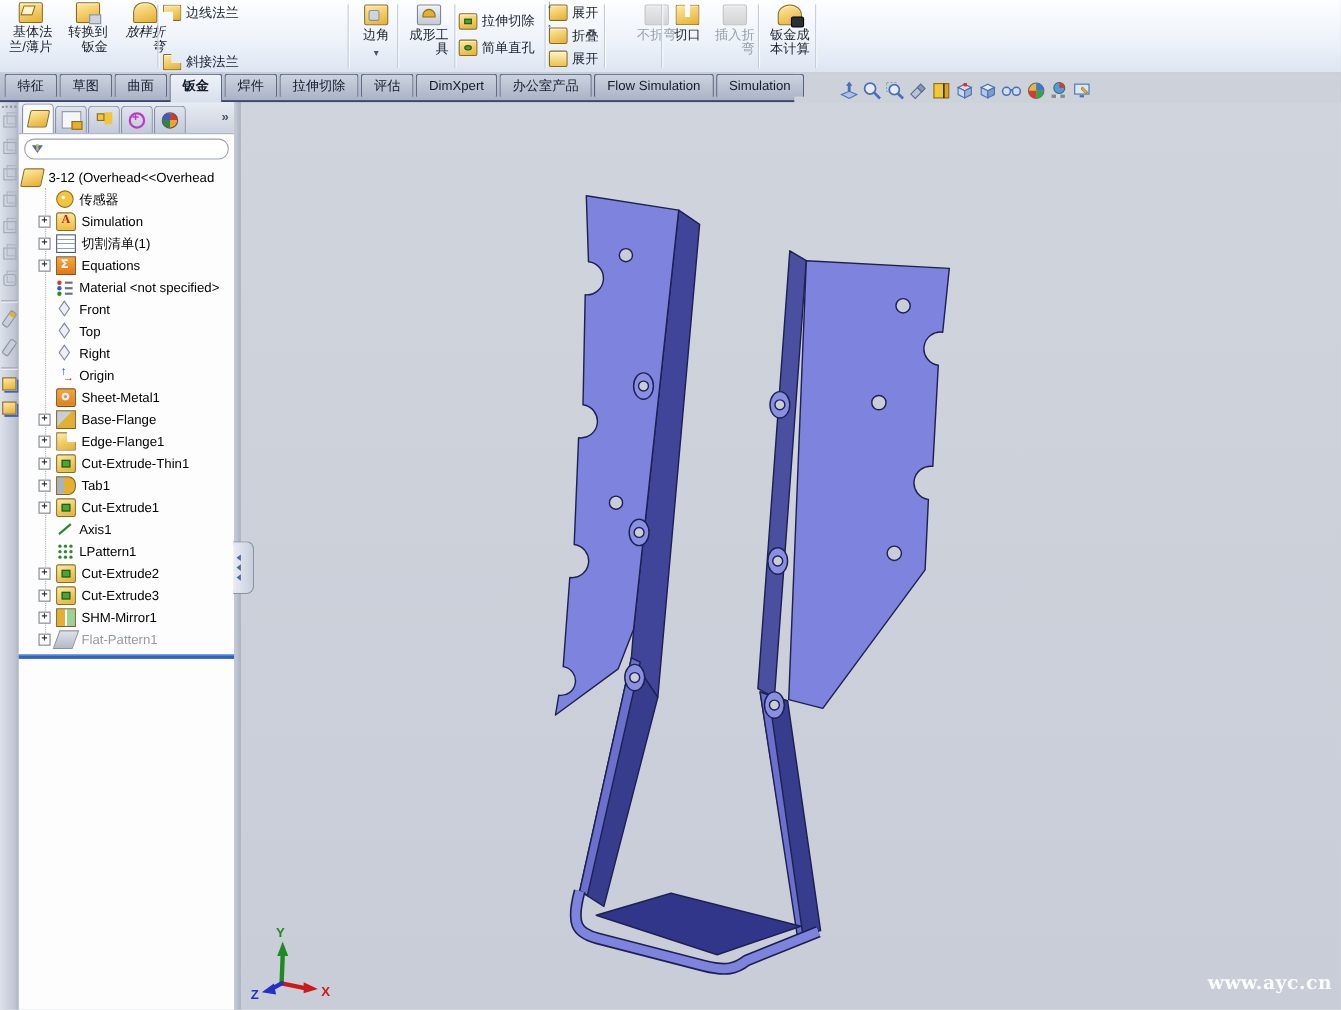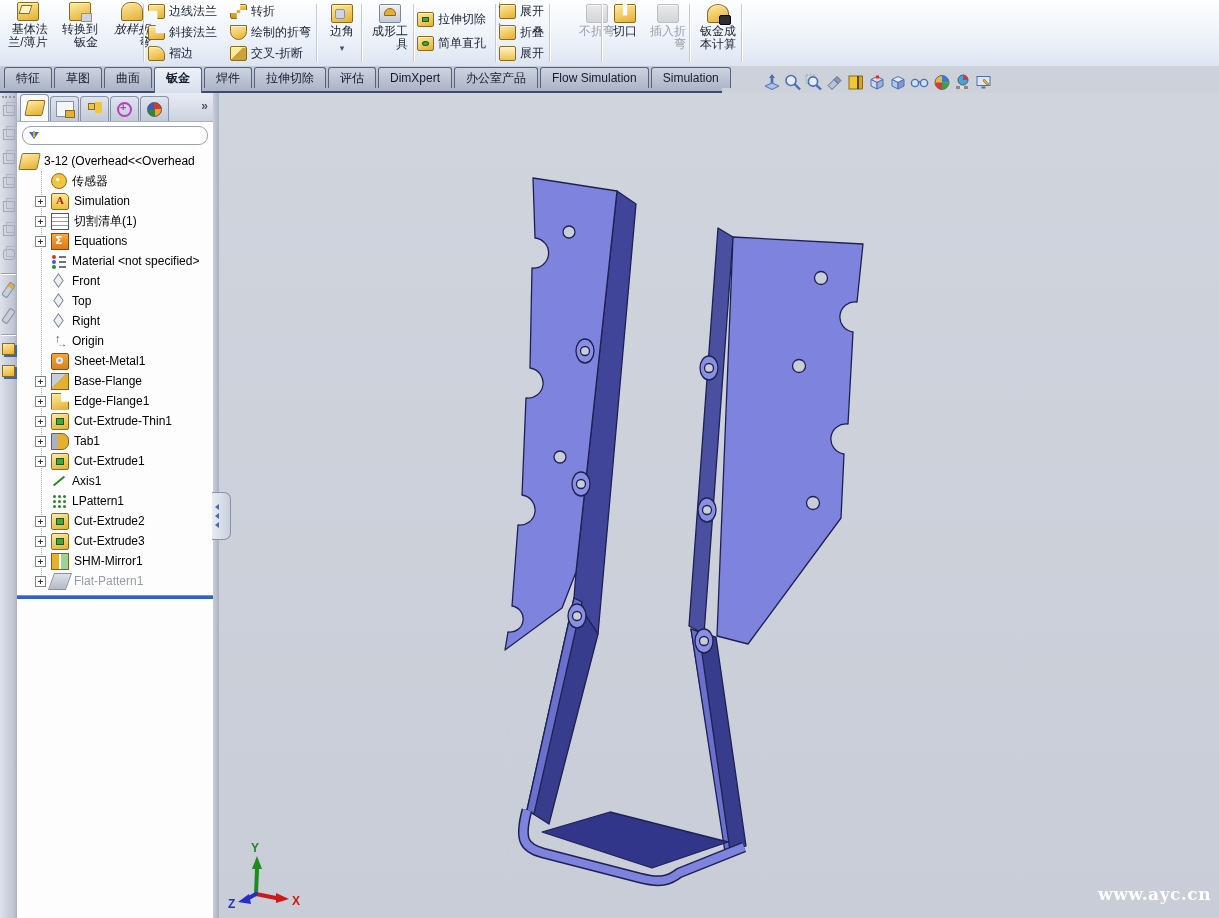--- a/index.html
+++ b/index.html
@@ -163,48 +163,33 @@
 
         <div class="rlarge" style="position:static;width:48px;font-style:italic;">
           <span class="ric" data-icon="lofted-bend"></span>
           <span class="lbl">
             <span style="display:block">放样折</span>
             <span style="display:block">弯</span>
           </span>
         </div>
       </div>
     <div class="sep" style="left:143px"></div>
-    <div class="rsmallcol" style="left:148px;top:1px;">
+    <div class="rsmallcol" style="left:148px;top:1px;gap:24px;">
 
     <div class="rsmall">
           <span class="ric s" data-icon="edge-flange"></span>
           <span class="t">边线法兰</span>
         </div>
         <div class="rsmall">
           <span class="ric s" data-icon="miter-flange"></span>
           <span class="t">斜接法兰</span>
         </div>
         <div class="rsmall">
           <span class="ric s" data-icon="hem"></span>
           <span class="t">褶边</span>
-        </div>
-      </div>
-    <div class="rsmallcol" style="left:230px;top:1px;">
-
-    <div class="rsmall">
-          <span class="ric s" data-icon="jog"></span>
-          <span class="t">转折</span>
-        </div>
-        <div class="rsmall">
-          <span class="ric s" data-icon="sketched-bend"></span>
-          <span class="t">绘制的折弯</span>
-        </div>
-        <div class="rsmall">
-          <span class="ric s" data-icon="cross-break"></span>
-          <span class="t">交叉-折断</span>
         </div>
       </div>
     <div class="sep" style="left:316px"></div>
     <div class="rlarge" style="left:320px;width:40px;">
       <span class="ric" data-icon="corner"></span>
       <span class="lbl">边角</span>
       <span class="dd"></span>
     </div>
     <div class="sep" style="left:361px"></div>
     <div class="rlarge" style="left:365px;width:46px;">

